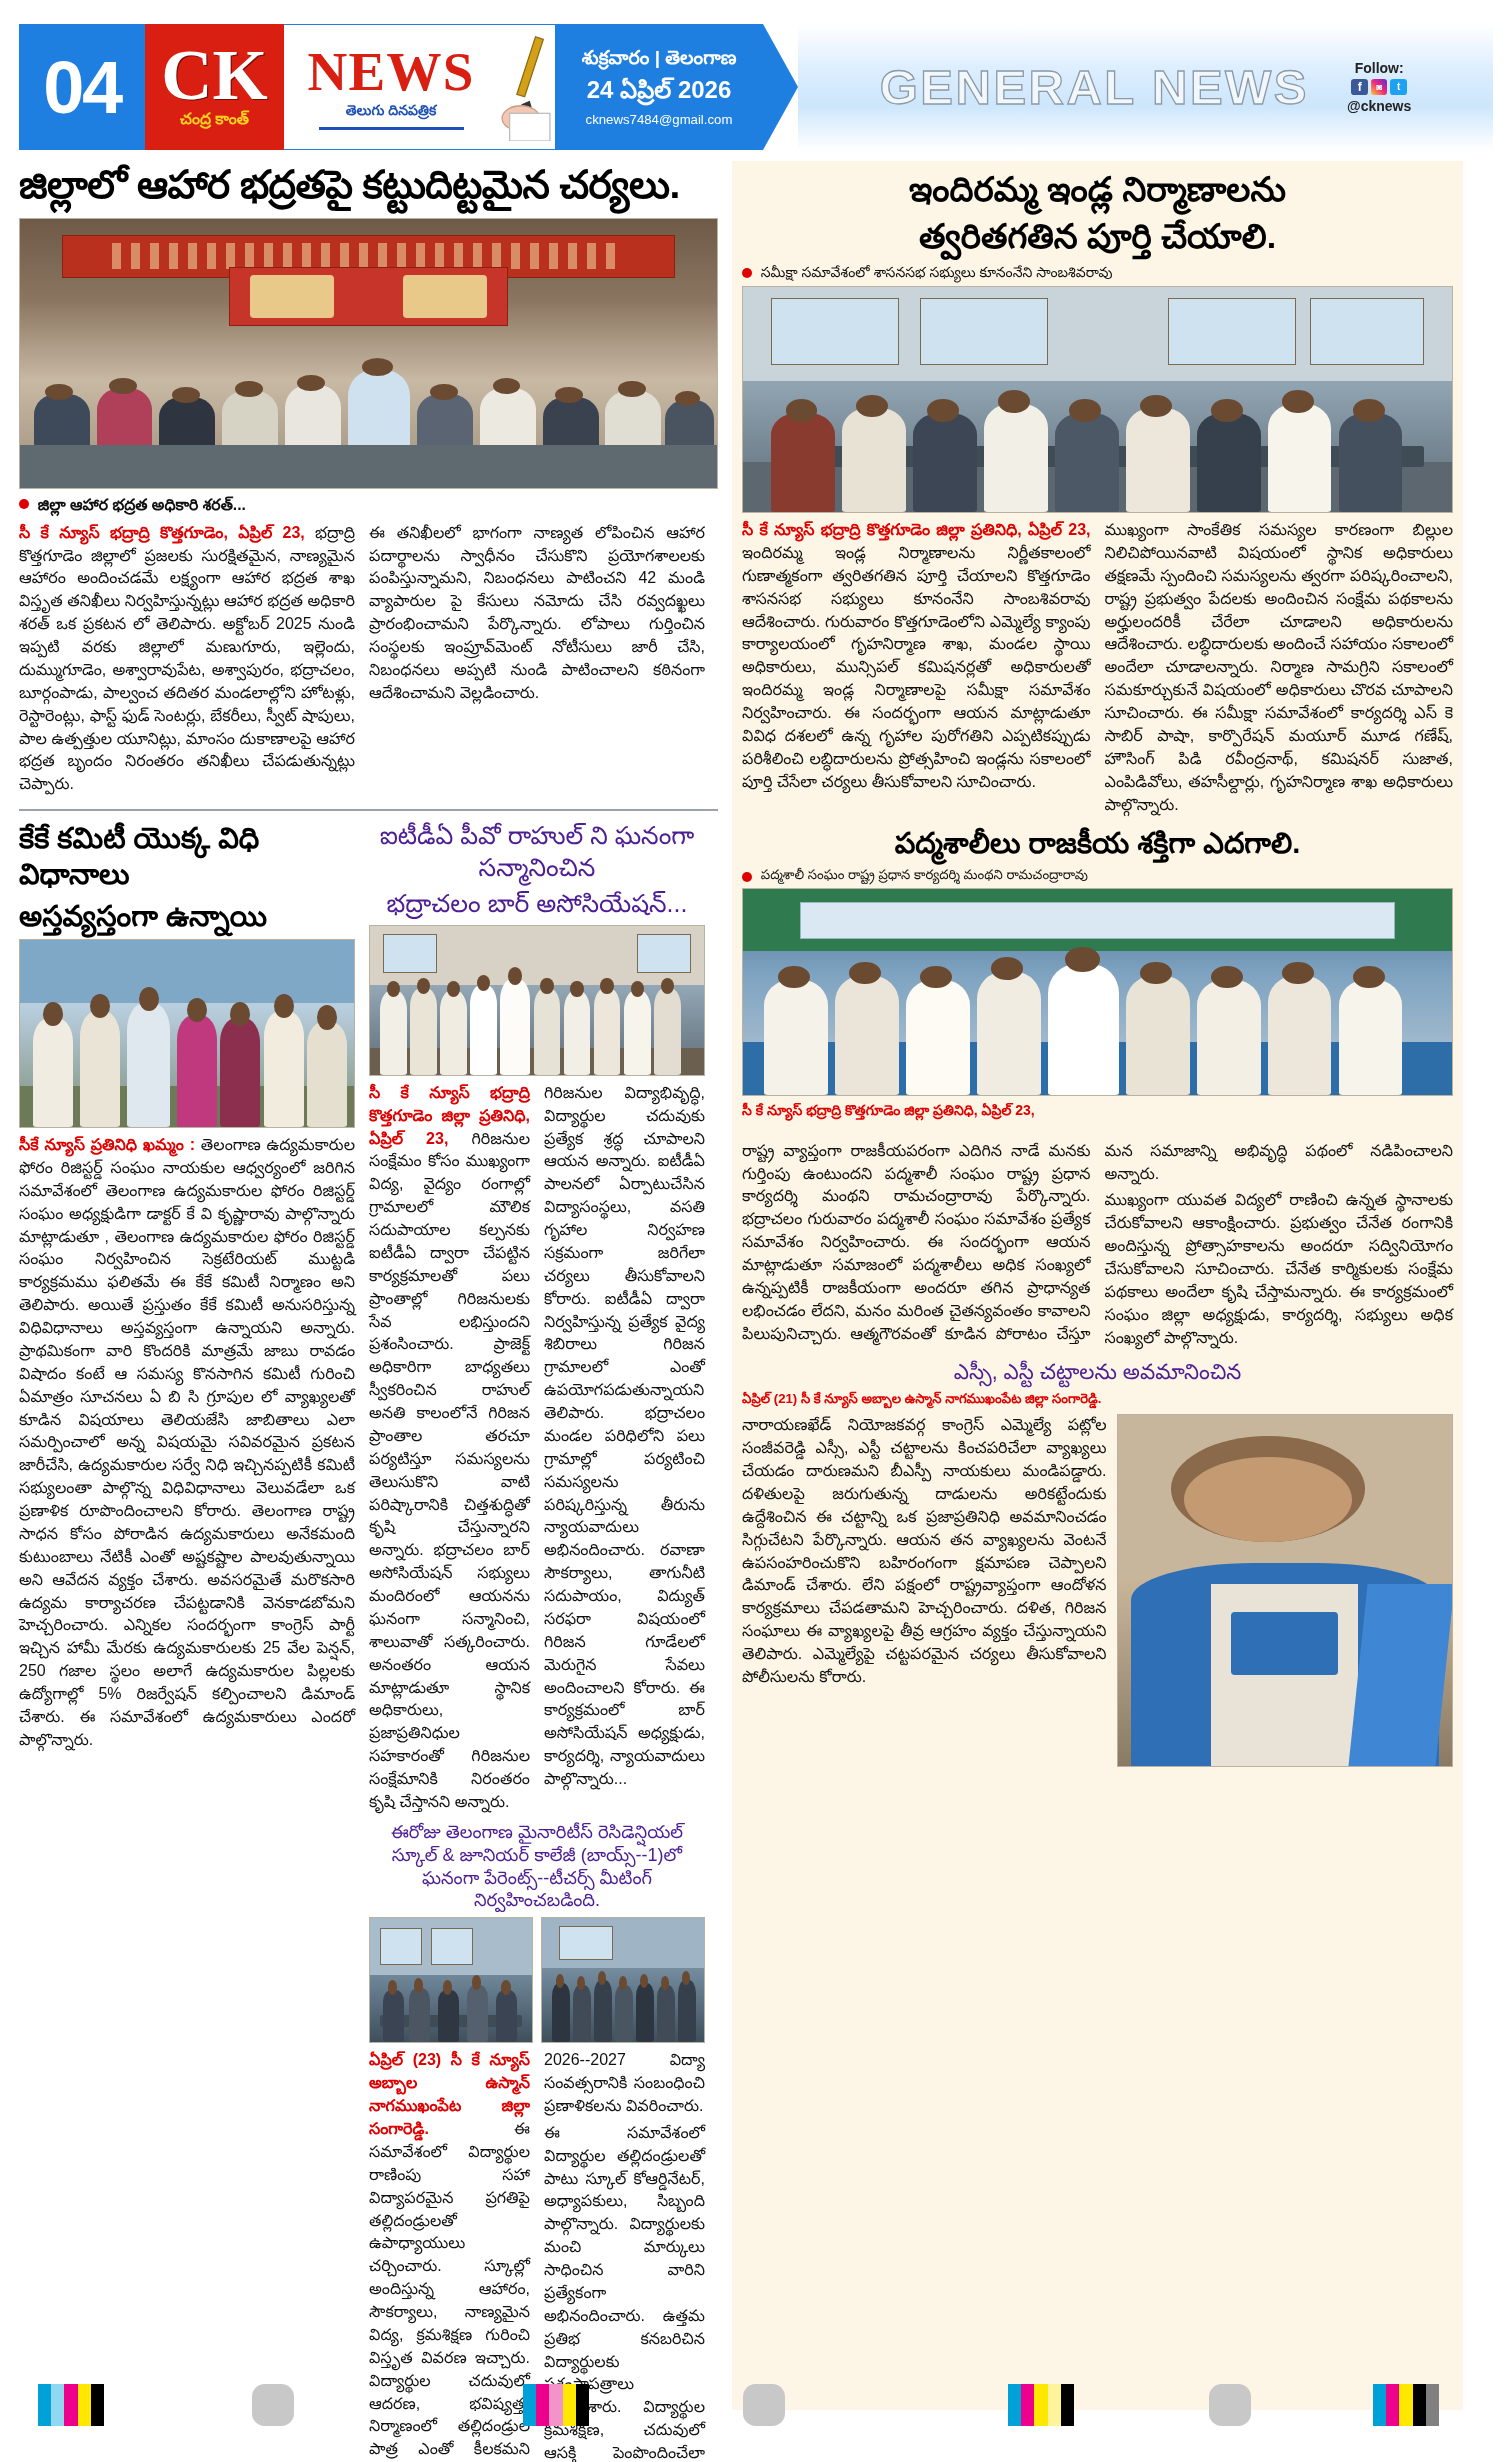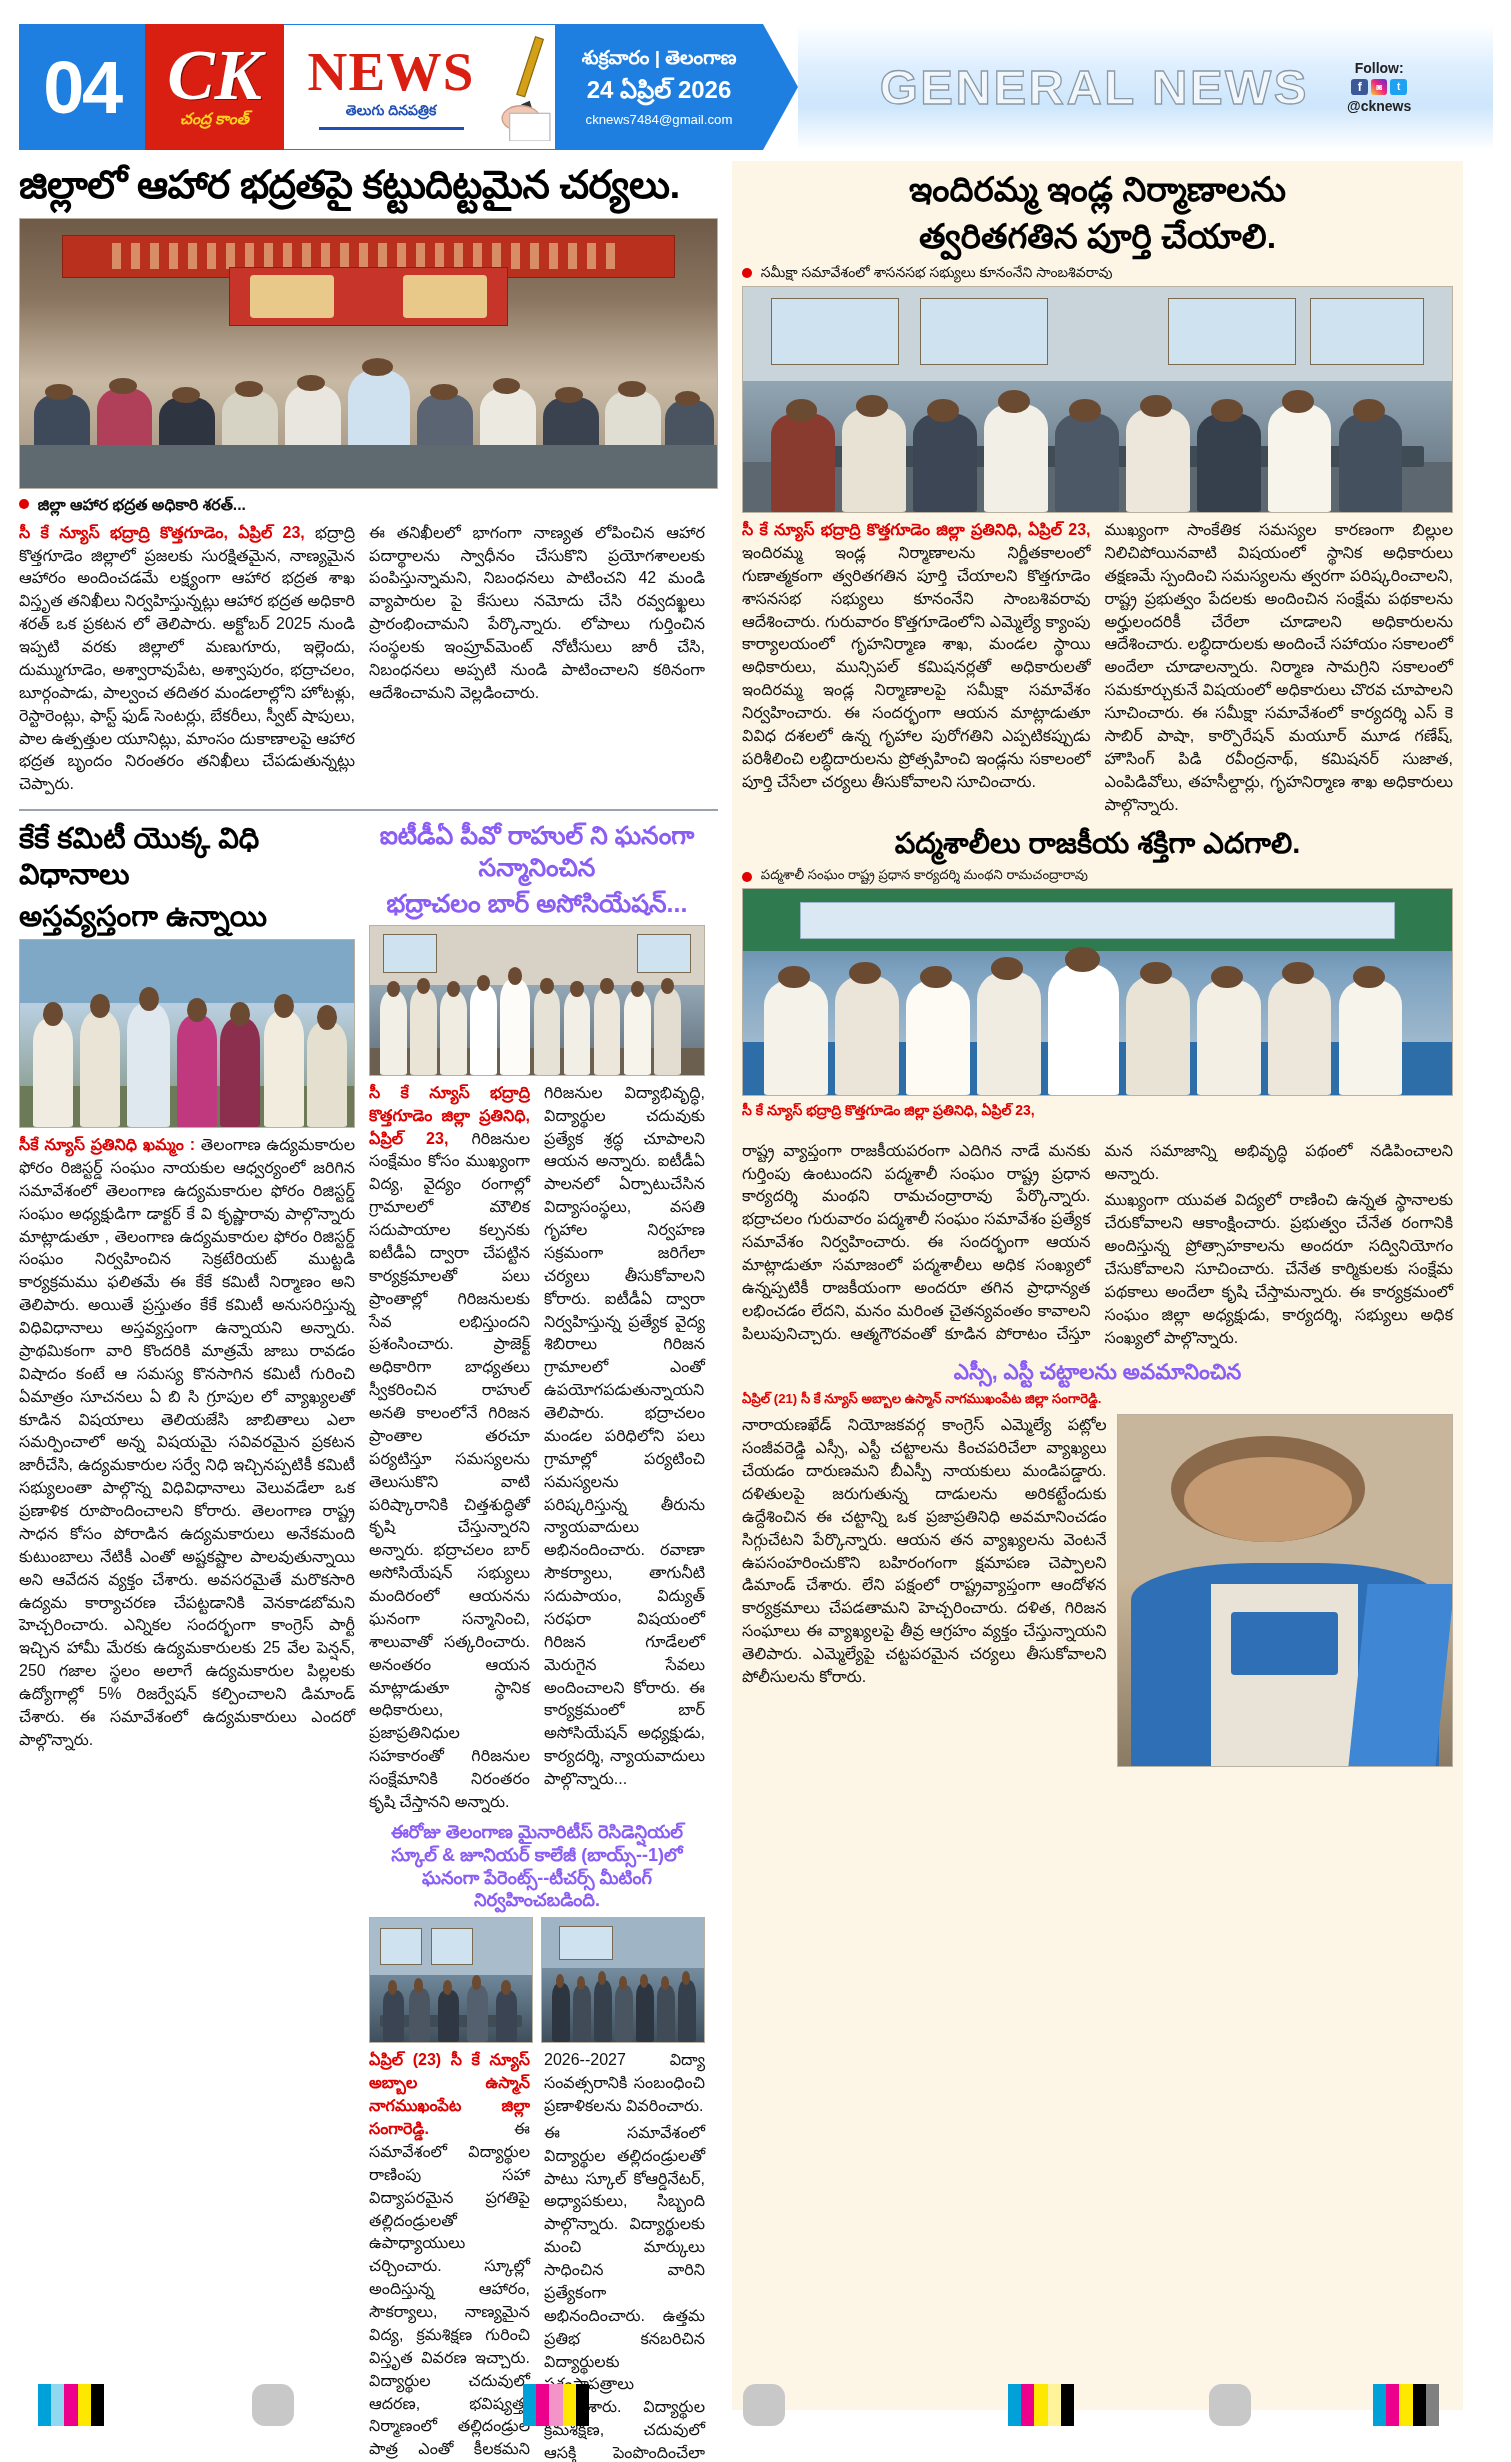--- a/index.html
+++ b/index.html
@@ -17,21 +17,21 @@
   .masthead { position:relative; height:126px; margin:24px 19px 0 19px; display:flex; align-items:stretch; }
   .mh-left { display:flex; align-items:stretch; }
   .mh-pageno {
     background:#1f7fe0; color:#fff; font-size:74px; font-weight:bold;
     width:126px; display:flex; align-items:center; justify-content:center;
     font-family:"Liberation Sans", sans-serif; letter-spacing:-2.5px;
   }
   .mh-logo { display:flex; align-items:stretch; }
   .mh-ck {
     background:#d91f11; width:139px; display:flex; flex-direction:column;
-    align-items:center; justify-content:center; position:relative;font-style:italic;
+    align-items:center; justify-content:center; position:relative;
   }
   .mh-ck .ck-letters {
     color:#fff; font-size:71px; font-weight:bold; line-height:.95;
     text-shadow:1.3px 1.3px 0 #7a0d06; font-family:"Liberation Serif", serif;
   }
   .mh-ck .ck-sub { color:#ffd21e; font-size:15.7px; font-weight:bold; margin-top:1.3px; }
   .mh-news {
     background:#ffffff; width:214px; display:flex; flex-direction:column;
     align-items:center; justify-content:center; border-top:1.3px solid #1f7fe0; border-bottom:1.3px solid #1f7fe0;
   }
@@ -75,21 +75,21 @@
 
   
   .hl-main {
     font-size:39px; font-weight:bold; line-height:1.22; color:#000;
     font-family:"Liberation Sans", sans-serif; letter-spacing:-0.6px; margin-bottom:8.8px;
   }
   .hl-2 {
     font-size:29px; font-weight:bold; line-height:1.25; color:#000; margin-bottom:5px;
   }
   .hl-3 {
-    font-size:25px; font-weight:bold; line-height:1.26; color:#8b5cf6; margin-bottom:5px;
+    font-size:25px; font-weight:normal; line-height:1.26; color:#4c1d95; margin-bottom:5px;
   }
   .hl-c { text-align:center; }
 
   .bullets { margin:5px 0 6.3px 0; }
   .bullet { display:flex; gap:8.8px; align-items:flex-start; font-size:15.7px; font-weight:bold; line-height:1.38; margin-bottom:3.1px; }
   .dot { width:10px; height:10px; border-radius:50%; background:#e00000; flex:0 0 10px; margin-top:5.7px; }
 
   .dateline { color:#e00000; font-weight:bold; }
 
   .body-txt {

